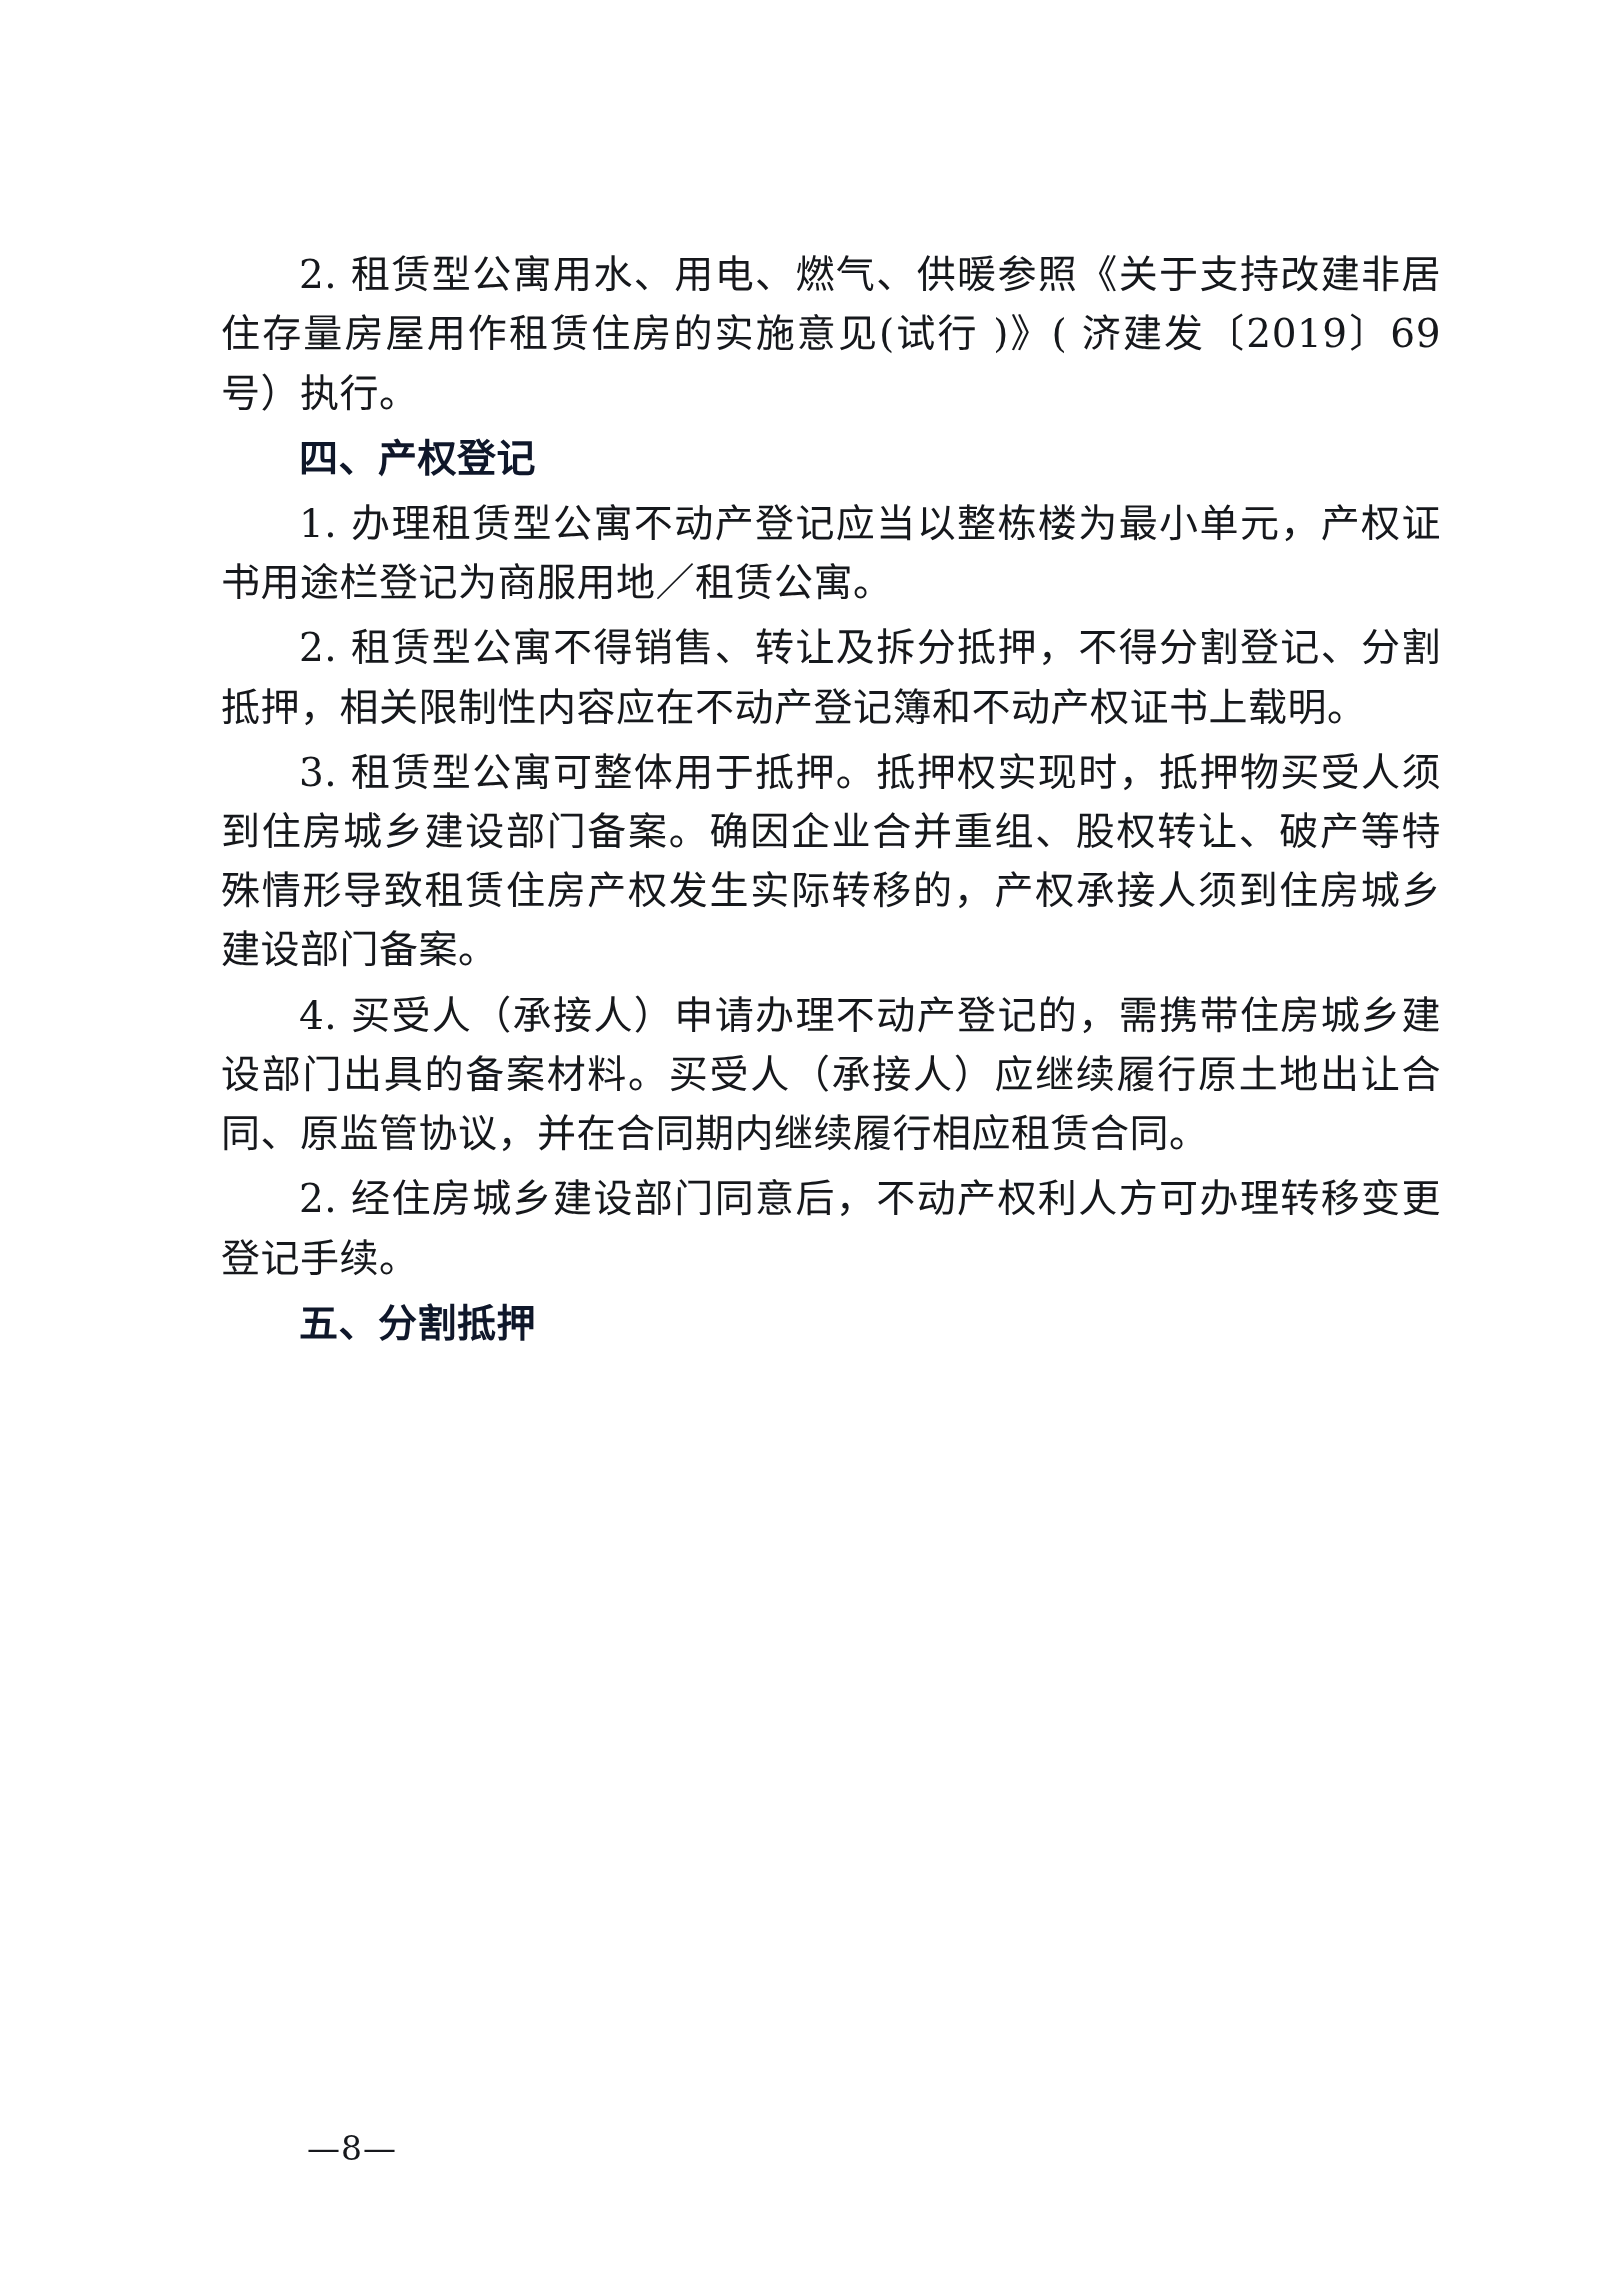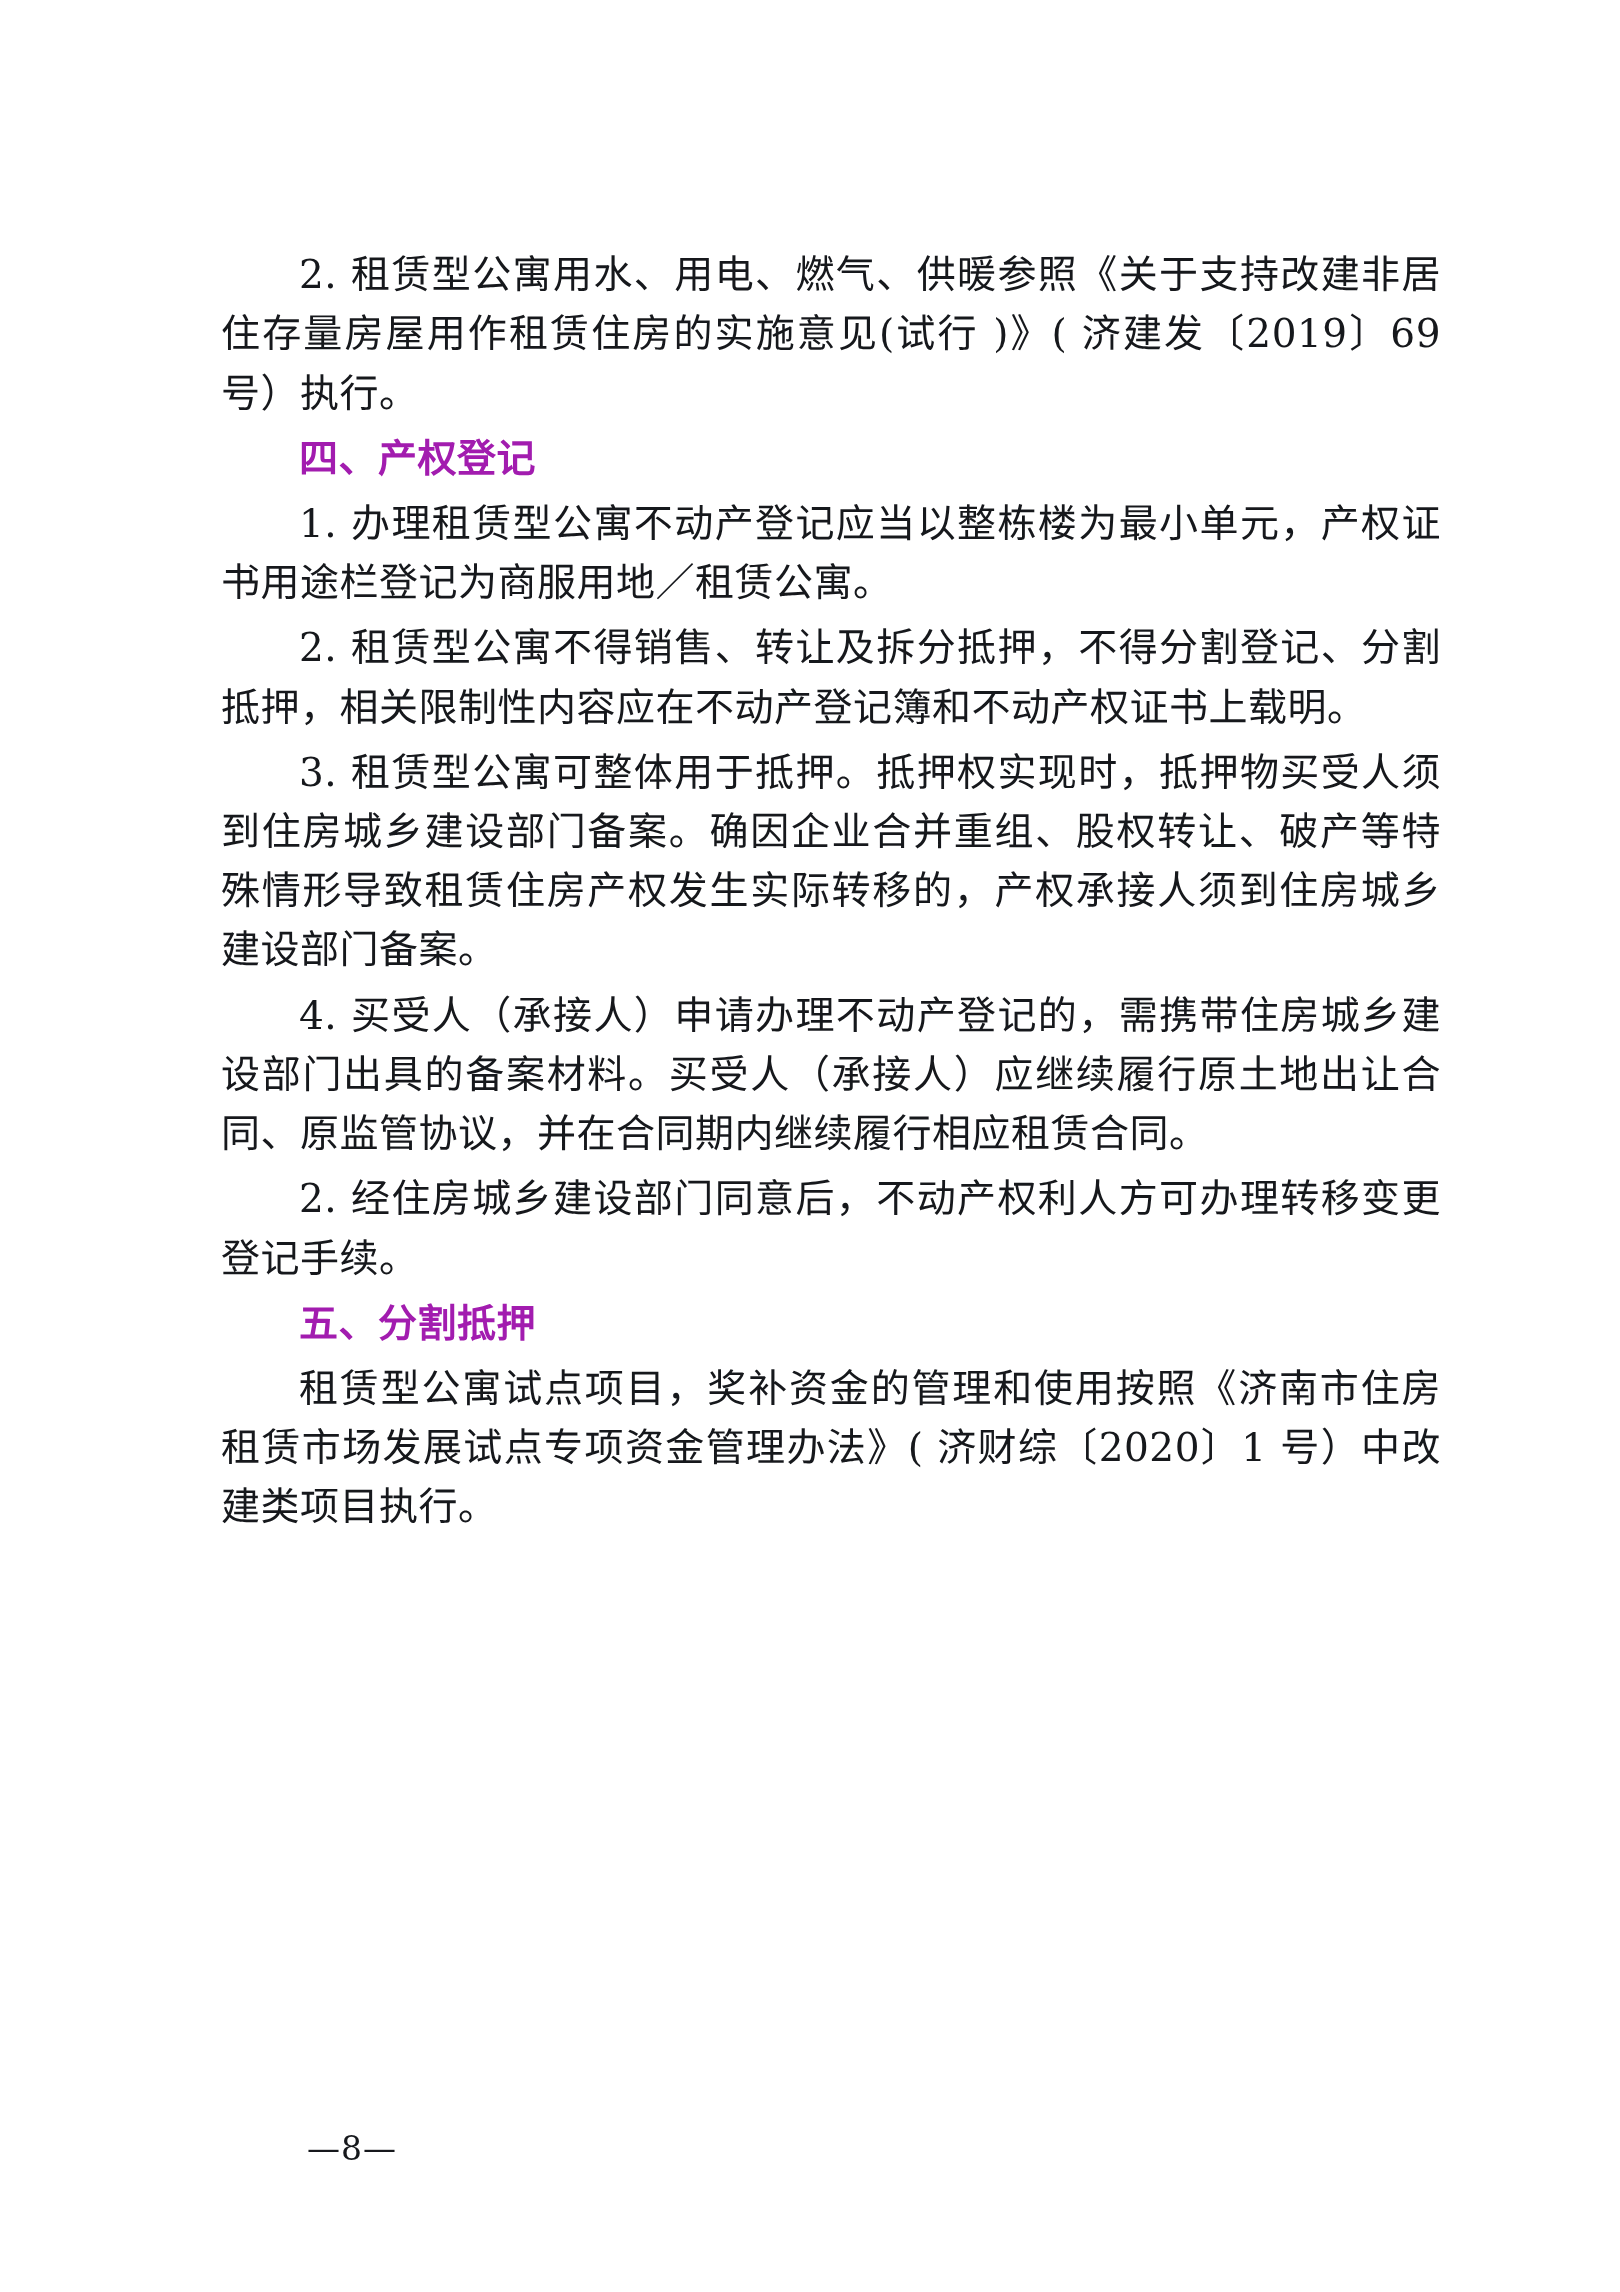--- a/index.html
+++ b/index.html
@@ -39,21 +39,21 @@
     color: #16181c;
   }
   p.heading {
     margin: 0 0 5.9px 0;
     font-size: 39px;
     line-height: 1.52;
     letter-spacing: 0.5px;
     text-indent: 78px;
     font-weight: bold;
     font-family: "DejaVu Sans", "Liberation Sans", sans-serif;
-    color: #a21caf;
+    color: #0f172a;
   }
   .footer {
     position: absolute;
     left: 0;
     right: 0;
     bottom: 125px;
     text-align: center;
     font-size: 33px;
     color: #16181c;
     font-family: "DejaVu Serif", "Liberation Serif", serif;
@@ -79,21 +79,20 @@
     <p class="para">2. 租赁型公寓不得销售、转让及拆分抵押，不得分割登记、分割抵押，相关限制性内容应在不动产登记簿和不动产权证书上载明。</p>
 
     <p class="para">3. 租赁型公寓可整体用于抵押。抵押权实现时，抵押物买受人须到住房城乡建设部门备案。确因企业合并重组、股权转让、破产等特殊情形导致租赁住房产权发生实际转移的，产权承接人须到住房城乡建设部门备案。</p>
 
     <p class="para">4. 买受人（承接人）申请办理不动产登记的，需携带住房城乡建设部门出具的备案材料。买受人（承接人）应继续履行原土地出让合同、原监管协议，并在合同期内继续履行相应租赁合同。</p>
 
     <p class="para">2. 经住房城乡建设部门同意后，不动产权利人方可办理转移变更登记手续。</p>
 
     <p class="heading">五、分割抵押</p>
 
-    <p class="para">租赁型公寓试点项目，奖补资金的管理和使用按照《济南市住房租赁市场发展试点专项资金管理办法》( 济财综〔2020〕1 号）中改建类项目执行。</p>
 
   </div>
 
   <div class="footer">
     <span class="footer-inner">—8—</span>
   </div>
 </div>
 
 
 </body></html>

